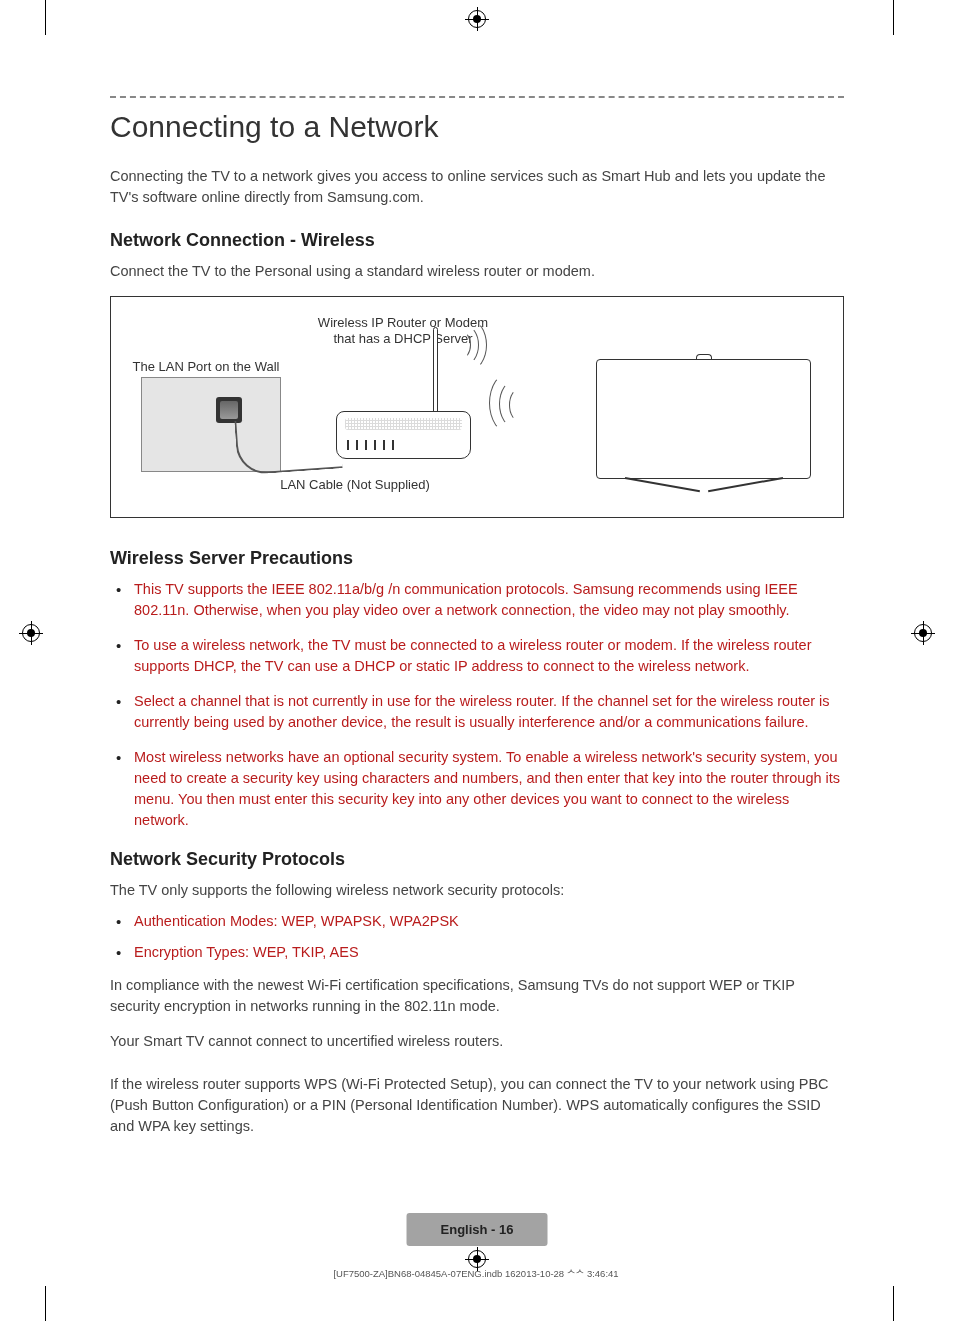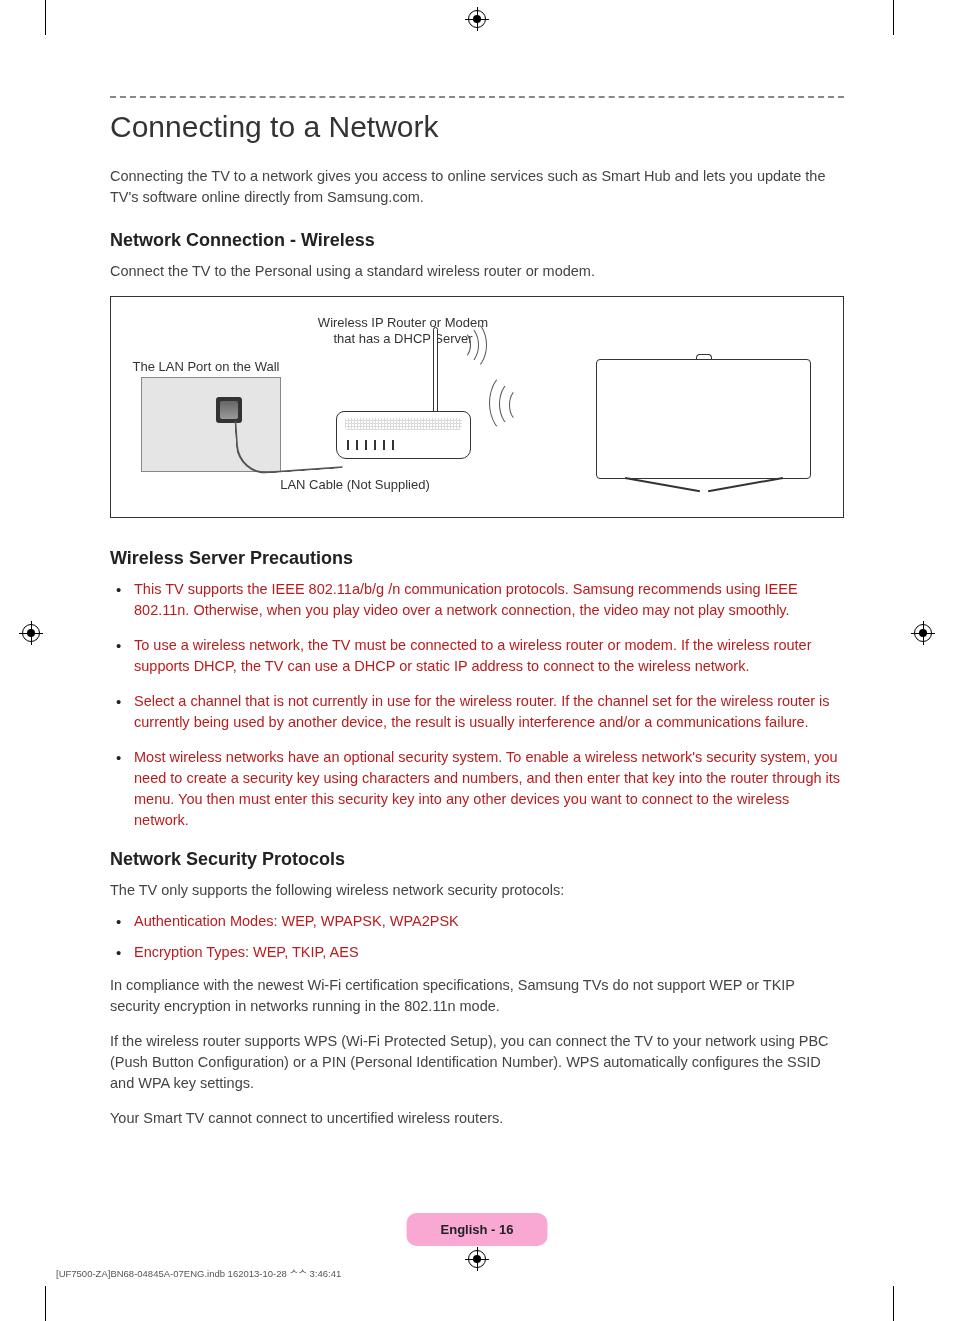--- a/index.html
+++ b/index.html
@@ -204,31 +204,31 @@
     left: 6px; top: 0;
     font-size: 15px;
     color: #222;
   }
   ul.protocols > li { margin-bottom: 10px; }
 
   .page-badge {
     position: absolute;
     left: 50%; bottom: 10px;
     transform: translateX(-50%);
-    background: #f9a8d4;
+    background: #a3a3a3;
     color: #222;
     font-size: 13px;
     font-weight: 700;
     padding: 9px 34px;
-    border-radius: 10px;
+    border-radius: 3px;
   }
   .footer {
     position: absolute;
     bottom: 42px; left: 56px; right: 58px;
-    display: flex; justify-content: flex-start;
+    display: flex; justify-content: center;
     font-size: 9.5px; color: #555;
     z-index: 3;
   }
 </style>
 </head>
 <body>
 
 <div class="crop-tick top-v"></div>
 <div class="crop-tick top-v2"></div>
 <div class="crop-tick bot-v"></div>
@@ -285,22 +285,22 @@
     <li>Most wireless networks have an optional security system. To enable a wireless network's security system, you need to create a security key using characters and numbers, and then enter that key into the router through its menu. You then must enter this security key into any other devices you want to connect to the wireless network.</li>
   </ul>
 
   <h2 class="sub" style="margin-top:18px">Network Security Protocols</h2>
   <p class="body" style="margin-bottom:10px">The TV only supports the following wireless network security protocols:</p>
   <ul class="bullets protocols">
     <li>Authentication Modes: WEP, WPAPSK, WPA2PSK</li>
     <li>Encryption Types: WEP, TKIP, AES</li>
   </ul>
   <p class="body" style="margin-bottom:14px">In compliance with the newest Wi-Fi certification specifications, Samsung TVs do not support WEP or TKIP security encryption in networks running in the 802.11n mode.</p>
+  <p class="body">Your Smart TV cannot connect to uncertified wireless routers.</p>
   <p class="body" style="margin-bottom:14px">If the wireless router supports WPS (Wi-Fi Protected Setup), you can connect the TV to your network using PBC (Push Button Configuration) or a PIN (Personal Identification Number). WPS automatically configures the SSID and WPA key settings.</p>
-  <p class="body">Your Smart TV cannot connect to uncertified wireless routers.</p>
 
   <div class="page-badge">English - 16</div>
 </div>
 
 <div class="footer">
   <span>[UF7500-ZA]BN68-04845A-07ENG.indb   16</span>
   <span>2013-10-28   ᄉᄉ 3:46:41</span>
 </div>
 
 </body></html>

